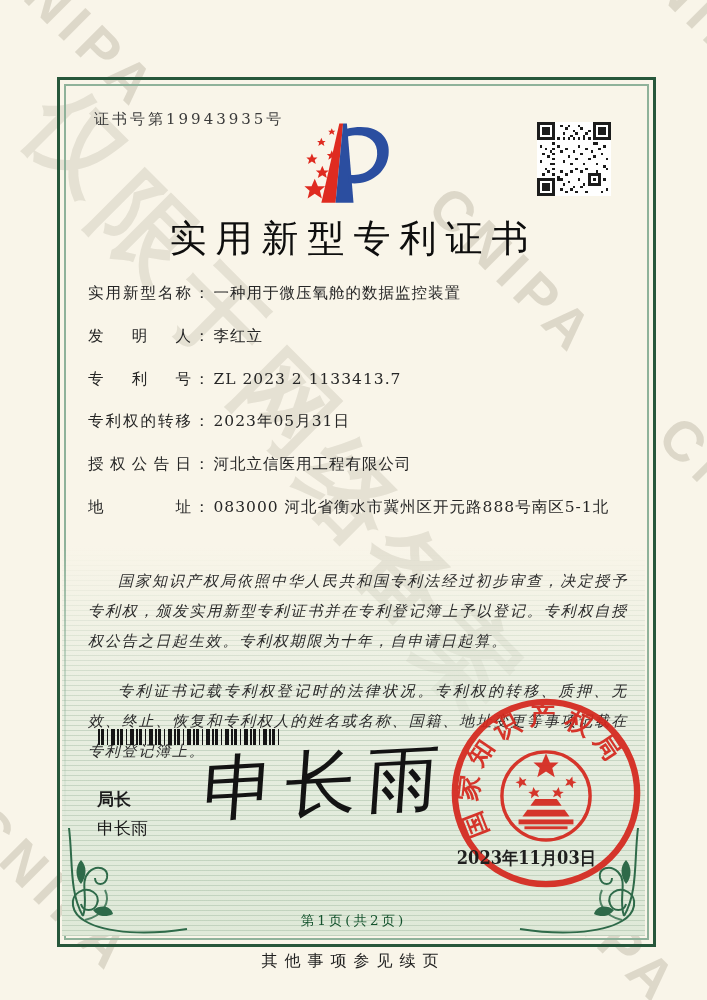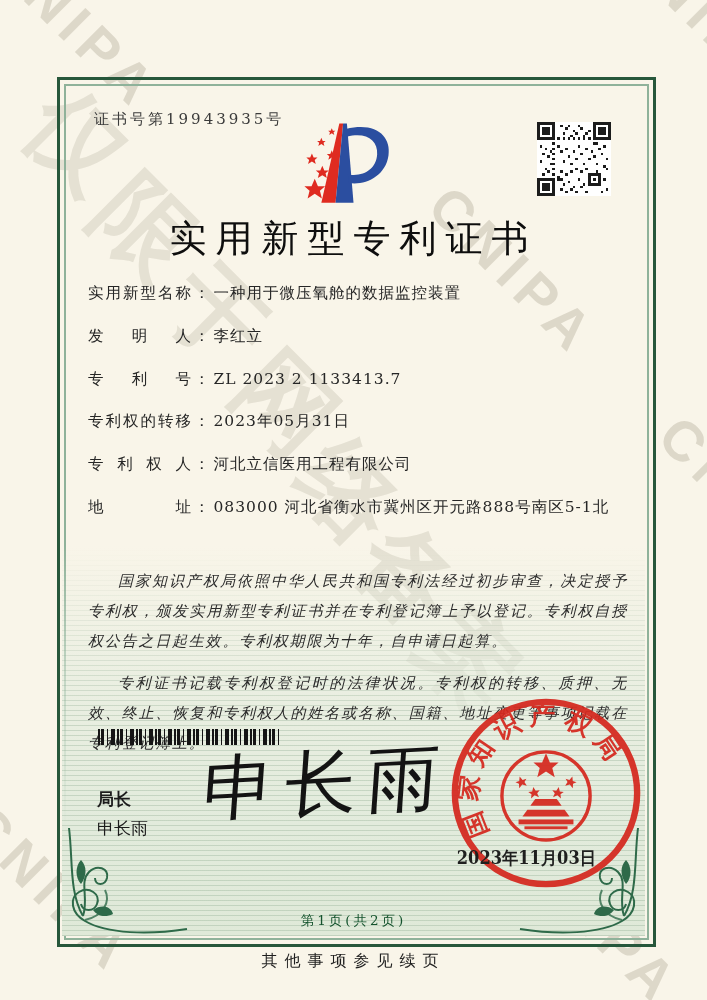--- a/index.html
+++ b/index.html
@@ -37,21 +37,21 @@
   .field-row{position:absolute; left:88px; width:560px; font-size:15.5px; color:#262626; white-space:nowrap;}
   .flabel{display:inline-block; width:104px; text-align:justify; text-align-last:justify; letter-spacing:1px; vertical-align:bottom;}
   .fsep{padding:0 4px 0 2px;}
   .fvalue{letter-spacing:1px;}
   .field-pair{display:inline-block;}
   .pair2{margin-left:42px;}
   
   .body-text{position:absolute; left:88px; top:566px; width:540px;
     font-size:15px; font-style:italic; line-height:30px; letter-spacing:1.8px;
     color:#2b2b2b; text-align:justify;}
-  .body-text p{margin:0 0 12px 0; text-indent:2em;}
+  .body-text p{margin:0 0 20px 0; text-indent:2em;}
   
   .barcode{position:absolute; left:98px; top:729px; width:183px; height:16px;
     background:repeating-linear-gradient(90deg,#151515 0 2px,transparent 2px 3px,#151515 3px 6px,transparent 6px 9px,#151515 9px 10px,transparent 10px 13px,#151515 13px 17px,transparent 17px 19px);}
   .officer-title{position:absolute; left:97px; top:788px; font-size:17px; color:#1c1c1c;
     font-family:"Liberation Sans","DejaVu Sans",sans-serif;font-weight:bold;}
   .officer-name{position:absolute; left:97px; top:817px; font-size:17px; color:#1c1c1c;
     font-family:"Liberation Sans","DejaVu Sans",sans-serif;}
   .signature{position:absolute; left:203px; top:736px; font-size:72px; color:#131313;
     letter-spacing:10px; transform:rotate(-3deg) skewX(-7deg); white-space:nowrap;}
   .seal{position:absolute; left:448px; top:695px; width:196px; height:196px; opacity:0.93;}
@@ -174,21 +174,21 @@
   <div class="field-row" style="top:326px">
     <span class="flabel">发明人</span><span class="fsep">：</span><span class="fvalue">李红立</span>
   </div>
   <div class="field-row" style="top:369px">
     <span class="flabel">专利号</span><span class="fsep">：</span><span class="fvalue">ZL 2023 2 1133413.7</span>
   </div>
   <div class="field-row" style="top:411px">
     <span class="flabel">专利权的转移</span><span class="fsep">：</span><span class="fvalue">2023年05月31日</span>
   </div>
   <div class="field-row" style="top:454px">
-    <span class="flabel">专利权人</span><span class="fsep">：</span><span class="fvalue">河北立信医用工程有限公司</span>
+    <span class="flabel">授权公告日</span><span class="fsep">：</span><span class="fvalue">河北立信医用工程有限公司</span>
   </div>
   <div class="field-row" style="top:497px">
     <span class="flabel">地址</span><span class="fsep">：</span><span class="fvalue">083000 河北省衡水市冀州区开元路888号南区5-1北</span>
   </div>
 
   <div class="body-text">
     <p>国家知识产权局依照中华人民共和国专利法经过初步审查，决定授予专利权，颁发实用新型专利证书并在专利登记簿上予以登记。专利权自授权公告之日起生效。专利权期限为十年，自申请日起算。</p>
     <p>专利证书记载专利权登记时的法律状况。专利权的转移、质押、无效、终止、恢复和专利权人的姓名或名称、国籍、地址变更等事项记载在专利登记簿上。</p>
   </div>
 

